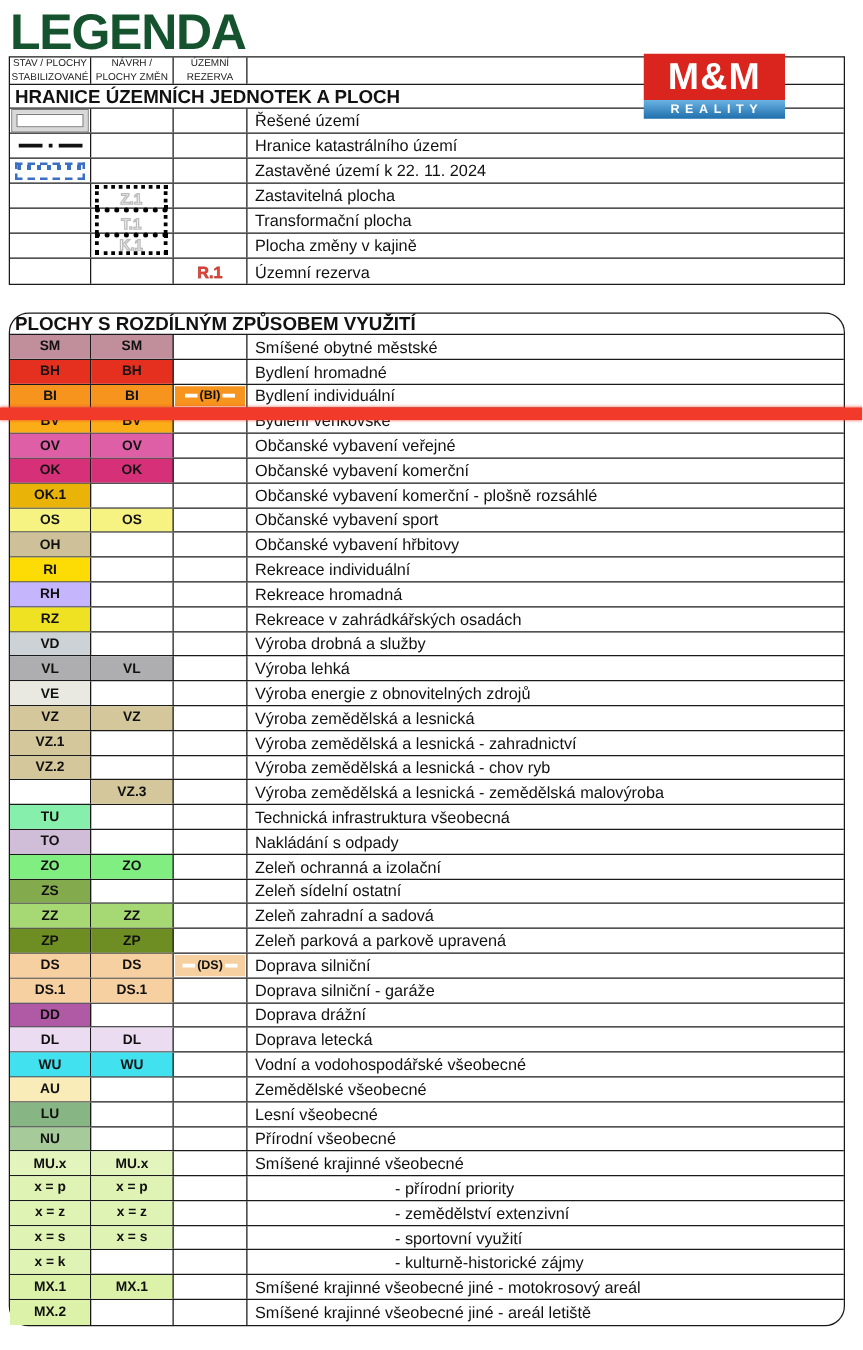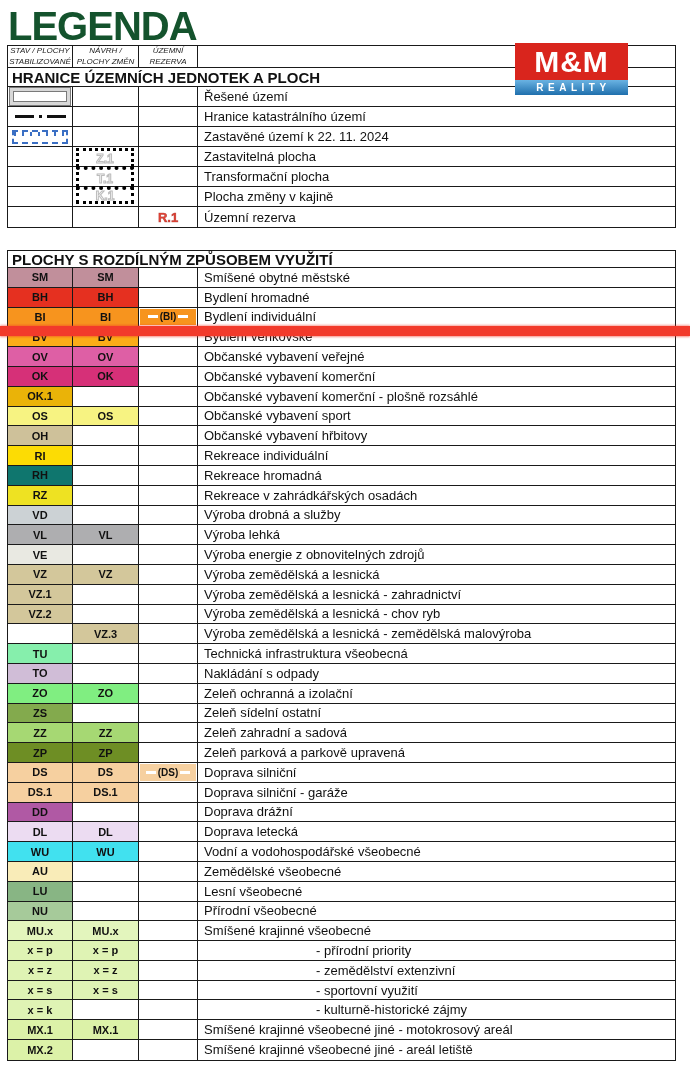--- a/index.html
+++ b/index.html
@@ -9,33 +9,33 @@
          letter-spacing:-1px;color:#14532d;}
   
   .logo{position:absolute;left:515px;top:43px;width:113px;z-index:6;}
   .logo-red{height:37px;color:#fff;font-weight:bold;font-size:30px;letter-spacing:1px;
             display:flex;align-items:center;justify-content:center;}
   .logo-blue{height:15px;color:#fff;font-weight:bold;font-size:10px;letter-spacing:4.5px;
              display:flex;align-items:center;justify-content:center;padding-left:4px;}
   
   .tbl{position:absolute;left:7px;width:669px;border:1px solid #1a1a1a;box-sizing:border-box;background:#fff;}
   .tbl1{top:45px;}
-  .tbl2{top:250px;}
+  .tbl2{top:250px;border-radius:16px;}
   .row{display:flex;box-sizing:border-box;border-bottom:1px solid #1a1a1a;}
   .row:last-child{border-bottom:none;}
   .r20{height:20px;}
   .r198{height:19.8px;}
   .hdr{height:22px;}
   .cell{box-sizing:border-box;border-right:1px solid #1a1a1a;display:flex;align-items:center;
         justify-content:center;position:relative;overflow:visible;}
   .c1{width:65px;}
   .c2{width:66px;}
   .c3{width:59px;padding:1px;}
   .c4{flex:1;border-right:none;justify-content:flex-start;padding-left:6px;font-size:13px;}
-  .hcell{font-size:8px;line-height:1.3;text-align:center;white-space:pre-line;color:#222;font-style:italic;}
+  .hcell{font-size:8px;line-height:1.3;text-align:center;white-space:pre-line;color:#222;}
   .sect{height:19px;display:flex;align-items:center;padding-left:4px;font-weight:bold;font-size:15px;
         border-bottom:1px solid #1a1a1a;box-sizing:border-box;letter-spacing:0px;}
   .sect2{height:17px;font-size:15px;}
   .code{font-size:11px;font-weight:bold;color:#111;}
   .lbl{white-space:nowrap;}
   .sub{padding-left:112px;}
   
   .chk{background-image:
        repeating-linear-gradient(90deg,rgba(255,255,255,.85) 0 1.8px,transparent 1.8px 7px),
        repeating-linear-gradient(0deg,rgba(255,255,255,.85) 0 1.8px,transparent 1.8px 7px);}
@@ -289,21 +289,21 @@
           <div class="cell c1" style="background: rgb(252, 220, 4);">
             <span class="code">RI</span>
           </div>
           <div class="cell c2"></div>
           <div class="cell c3"></div>
           <div class="cell c4">
             <span class="lbl">Rekreace individuální</span>
           </div>
         </div>
         <div class="row r198">
-          <div class="cell c1" style="background: #0f766e;">
+          <div class="cell c1" style="background: #c4b5fd;">
             <span class="code">RH</span>
           </div>
           <div class="cell c2"></div>
           <div class="cell c3"></div>
           <div class="cell c4">
             <span class="lbl">Rekreace hromadná</span>
           </div>
         </div>
         <div class="row r198">
           <div class="cell c1" style="background: rgb(238, 226, 34); justify-content: center;">

